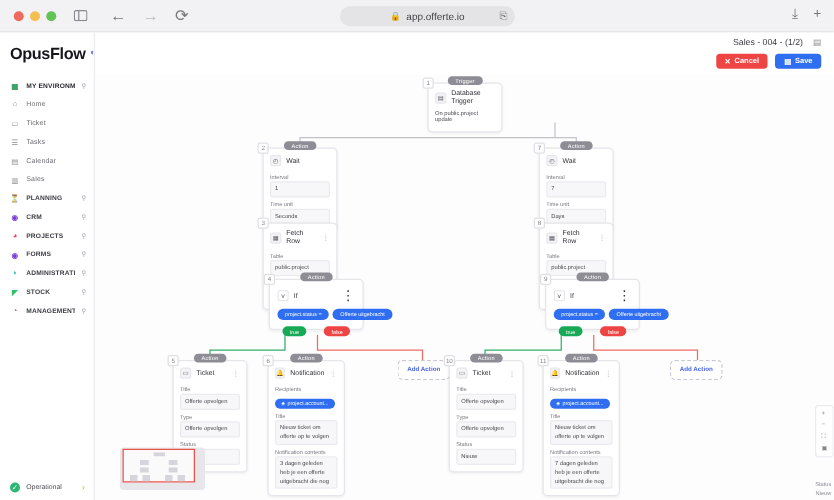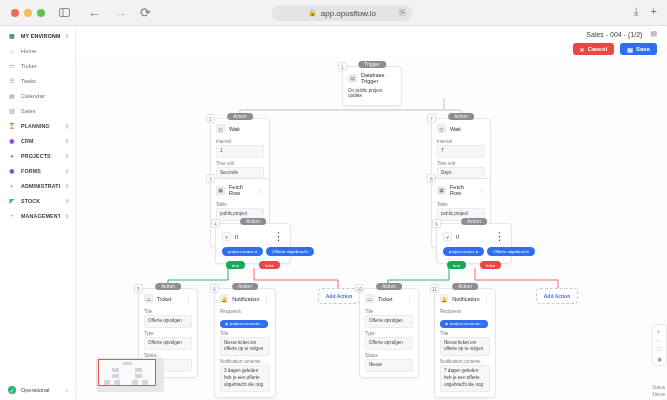--- a/index.html
+++ b/index.html
@@ -217,30 +217,34 @@
           <line x1="4" y1="0.5" x2="4" y2="8.5" stroke="#8b8a90"></line>
         </svg>
     </div>
     <div class="nav-btns">
       <span>←</span>
       <span class="fwd">→</span>
       <span>⟳</span>
     </div>
     <div class="urlbar">
       <span class="lock">🔒</span>
-      <span>app.opusflow.io</span>
+      <span>app.offerte.io</span>
       <span class="share">⎘</span>
     </div>
     <div class="chrome-right">
       <span>⤓</span>
       <span>+</span>
     </div>
   </div>
 
   <div class="sidebar">
+    <div class="logo">
+      <span>OpusFlow</span>
+      <span class="logo-mark">◖</span>
+    </div>
     <div class="side-list">
         <div class="side-item head">
           <span class="ico" style="color: rgb(47, 158, 94);">▦</span>
           <span class="lbl">MY ENVIRONMENT</span>
           <span class="pin">⚲</span>
         </div>
         <div class="side-item sub">
           <span class="ico" style="color: rgb(139, 138, 144);">⌂</span>
           <span class="lbl">Home</span>
         </div>

